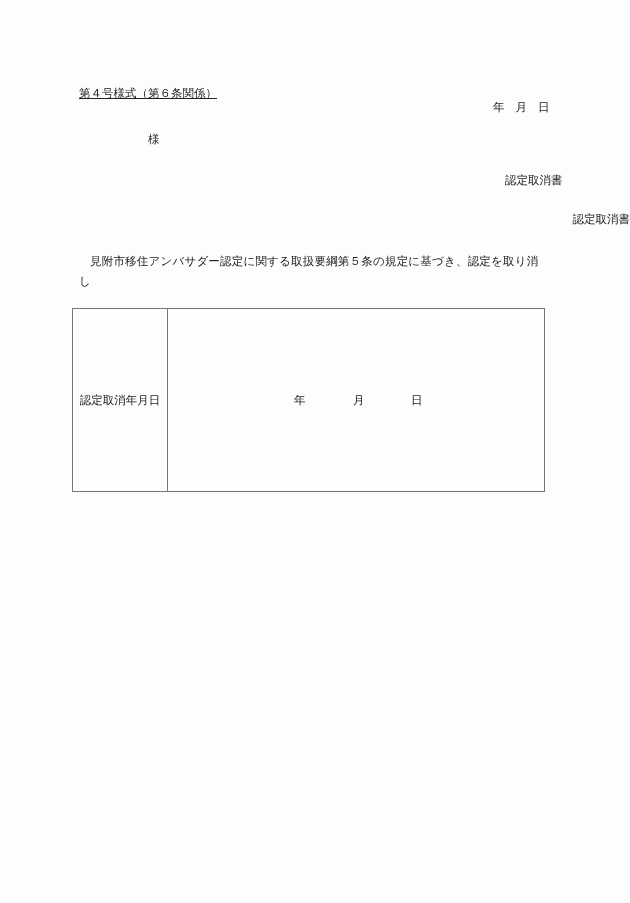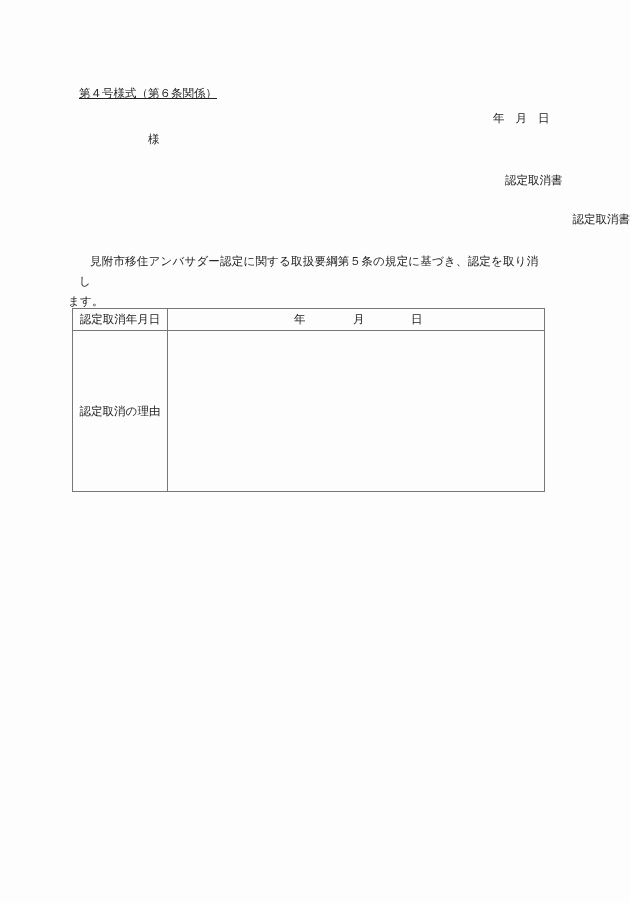--- a/index.html
+++ b/index.html
@@ -3,21 +3,21 @@
 <meta charset="utf-8">
 <style>
   html, body { margin:0; padding:0; }
   body {
     width:630px; height:903px; background:#fdfdfd; position:relative; overflow:hidden;
     font-family: "DejaVu Serif", "Liberation Serif", serif; color:#222;
     font-size:11.5px;
   }
   .abs { position:absolute; white-space:nowrap; }
   #form-number { left:79px; top:86px;text-decoration:underline; }
-  #date-line { left:493px; top:111px; word-spacing:0; }
+  #date-line { left:493px; top:100px; word-spacing:0; }
   #date-line span { margin-right:11px; }
   #date-line span:last-child { margin-right:0; }
   #addressee { left:148px; top:132px; }
   #issuer { left:505px; top:173px; }
   #doc-title { left:0; width:630px; text-align:right; top:212px; }
   #body-text { left:79px; top:251px; width:470px; white-space:normal; line-height:20px; text-indent:11px; letter-spacing:0.2px; }
   #body-text .l2 { display:block; text-indent:0; margin-left:-11px; }
   table#revoke-table {
     position:absolute; left:72px; top:308px; width:473px; height:184px;
     border-collapse:collapse; border:1.3px solid #777;
@@ -39,33 +39,28 @@
 </div>
 
 <div class="abs" id="addressee">様</div>
 
 <div class="abs" id="issuer">認定取消書</div>
 
 <div class="abs" id="doc-title">認定取消書</div>
 
 <div class="abs" id="body-text">
   <span>見附市移住アンバサダー認定に関する取扱要綱第５条の規定に基づき、認定を取り消し</span>
-  <span class="l2">ます。</span>
 </div>
 
 <table id="revoke-table">
   <tbody>
       <tr class="r1">
     <td class="label">認定取消年月日</td>
     <td class="date-cell">
       <div class="date-wrap">
         <span style="left:126px">年</span>
         <span style="left:185px">月</span>
         <span style="left:243px">日</span>
       </div>
     </td>
   </tr>
-  <tr>
-    <td class="label">認定取消の理由</td>
-    <td></td>
-  </tr>
 </tbody>
   </table>
 
 </body></html>

